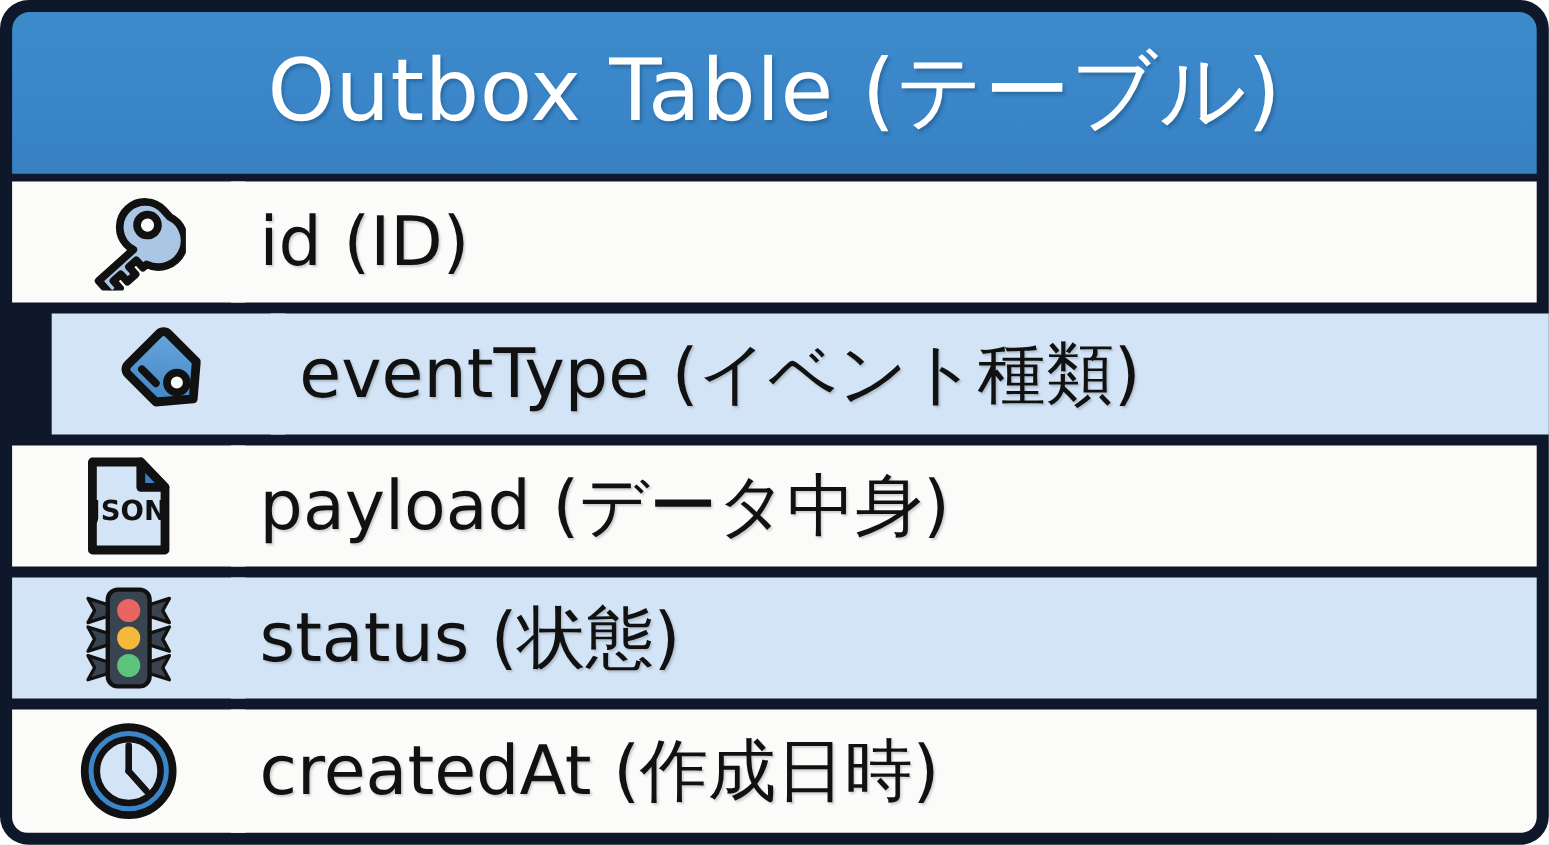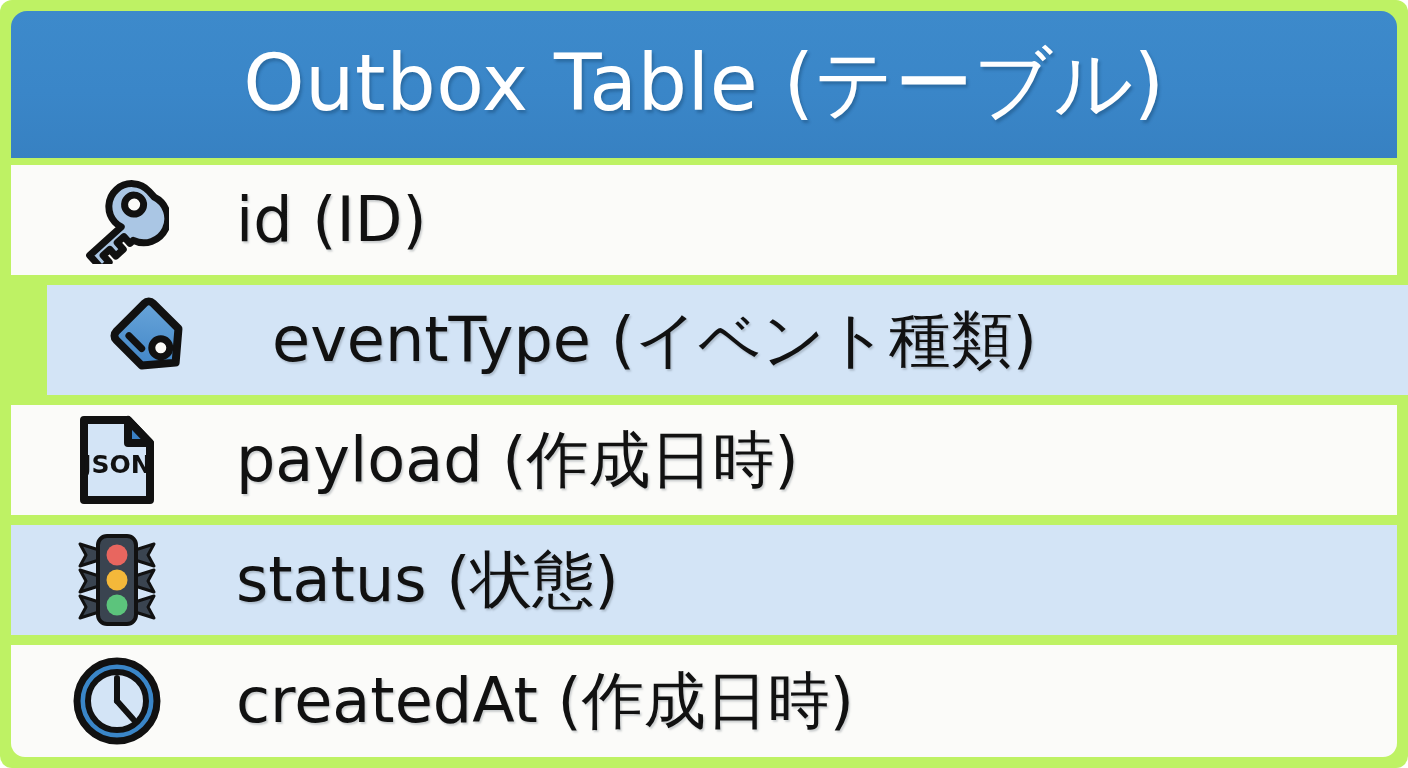--- a/index.html
+++ b/index.html
@@ -14,22 +14,22 @@
     font-family: "DejaVu Sans", "Liberation Sans", sans-serif;
   }
 
   #table-card {
     position: absolute;
     left: 0;
     top: 0;
     width: 1408px;
     height: 768px;
     box-sizing: border-box;
-    background: #bef264;
-    border-radius: 12px;
+    background: #0f172a;
+    border-radius: 26px;
     overflow: hidden;
   }
 
   
   #table-header {
     position: absolute;
     left: 11px;
     top: 11px;
     width: 1386px;
     height: 147px;
@@ -162,21 +162,21 @@
 
     <div class="row r2">
       <div class="cell-icon bg-white">
         <svg class="icon-svg" width="86" height="100" viewBox="0 0 86 100">
           <path d="M10 10 L54 10 L76 33 L76 90 L10 90 Z" fill="#d3e4f6" stroke="#111111" stroke-width="8" stroke-linejoin="round"></path>
           <path d="M54 10 L54 33 L76 33 Z" fill="#3a80c4" stroke="#111111" stroke-width="8" stroke-linejoin="round"></path>
           <text x="43" y="63" text-anchor="middle" font-family="'DejaVu Sans','Liberation Sans',sans-serif" font-size="25" font-weight="bold" fill="#111111">JSON</text>
         </svg>
       </div>
       <div class="cell-label bg-white">
-        <span class="label-text">payload (作成日時)</span>
+        <span class="label-text">payload (データ中身)</span>
       </div>
     </div>
 
     <div class="row r3">
       <div class="cell-icon bg-blue">
         <svg class="icon-svg" width="90" height="104" viewBox="0 0 90 104">
 
           <g fill="#3a4450" stroke="#111111" stroke-width="3" stroke-linejoin="round">
             <path d="M27 22 L8 16 L14 27 L8 38 L27 32 Z"></path>
             <path d="M63 22 L82 16 L76 27 L82 38 L63 32 Z"></path>

